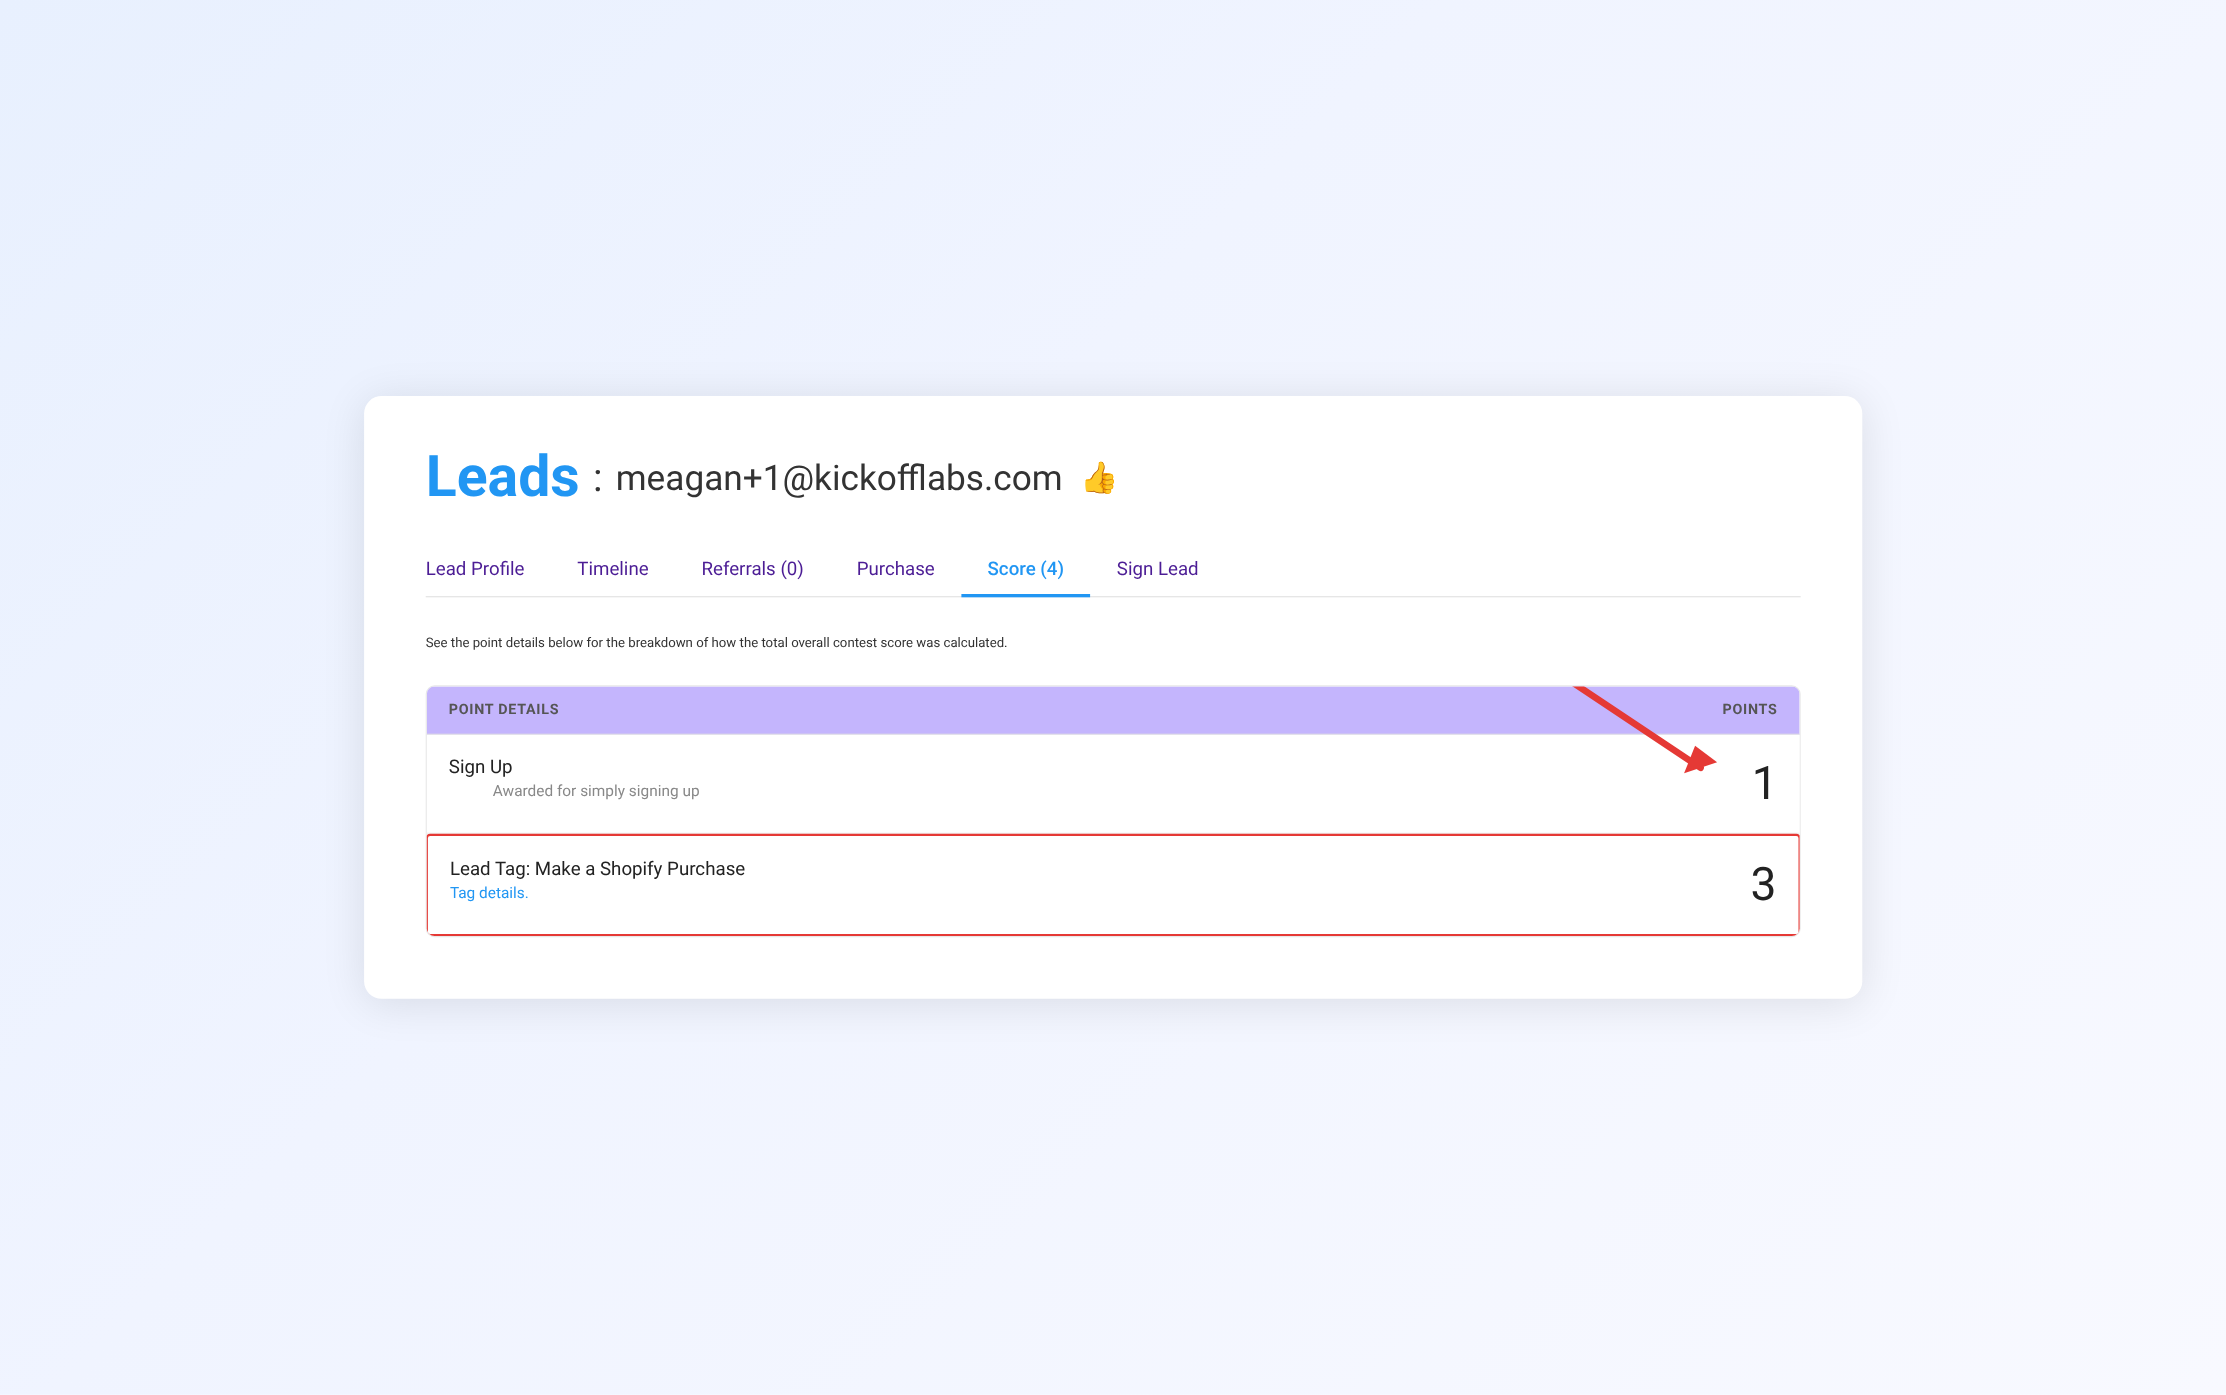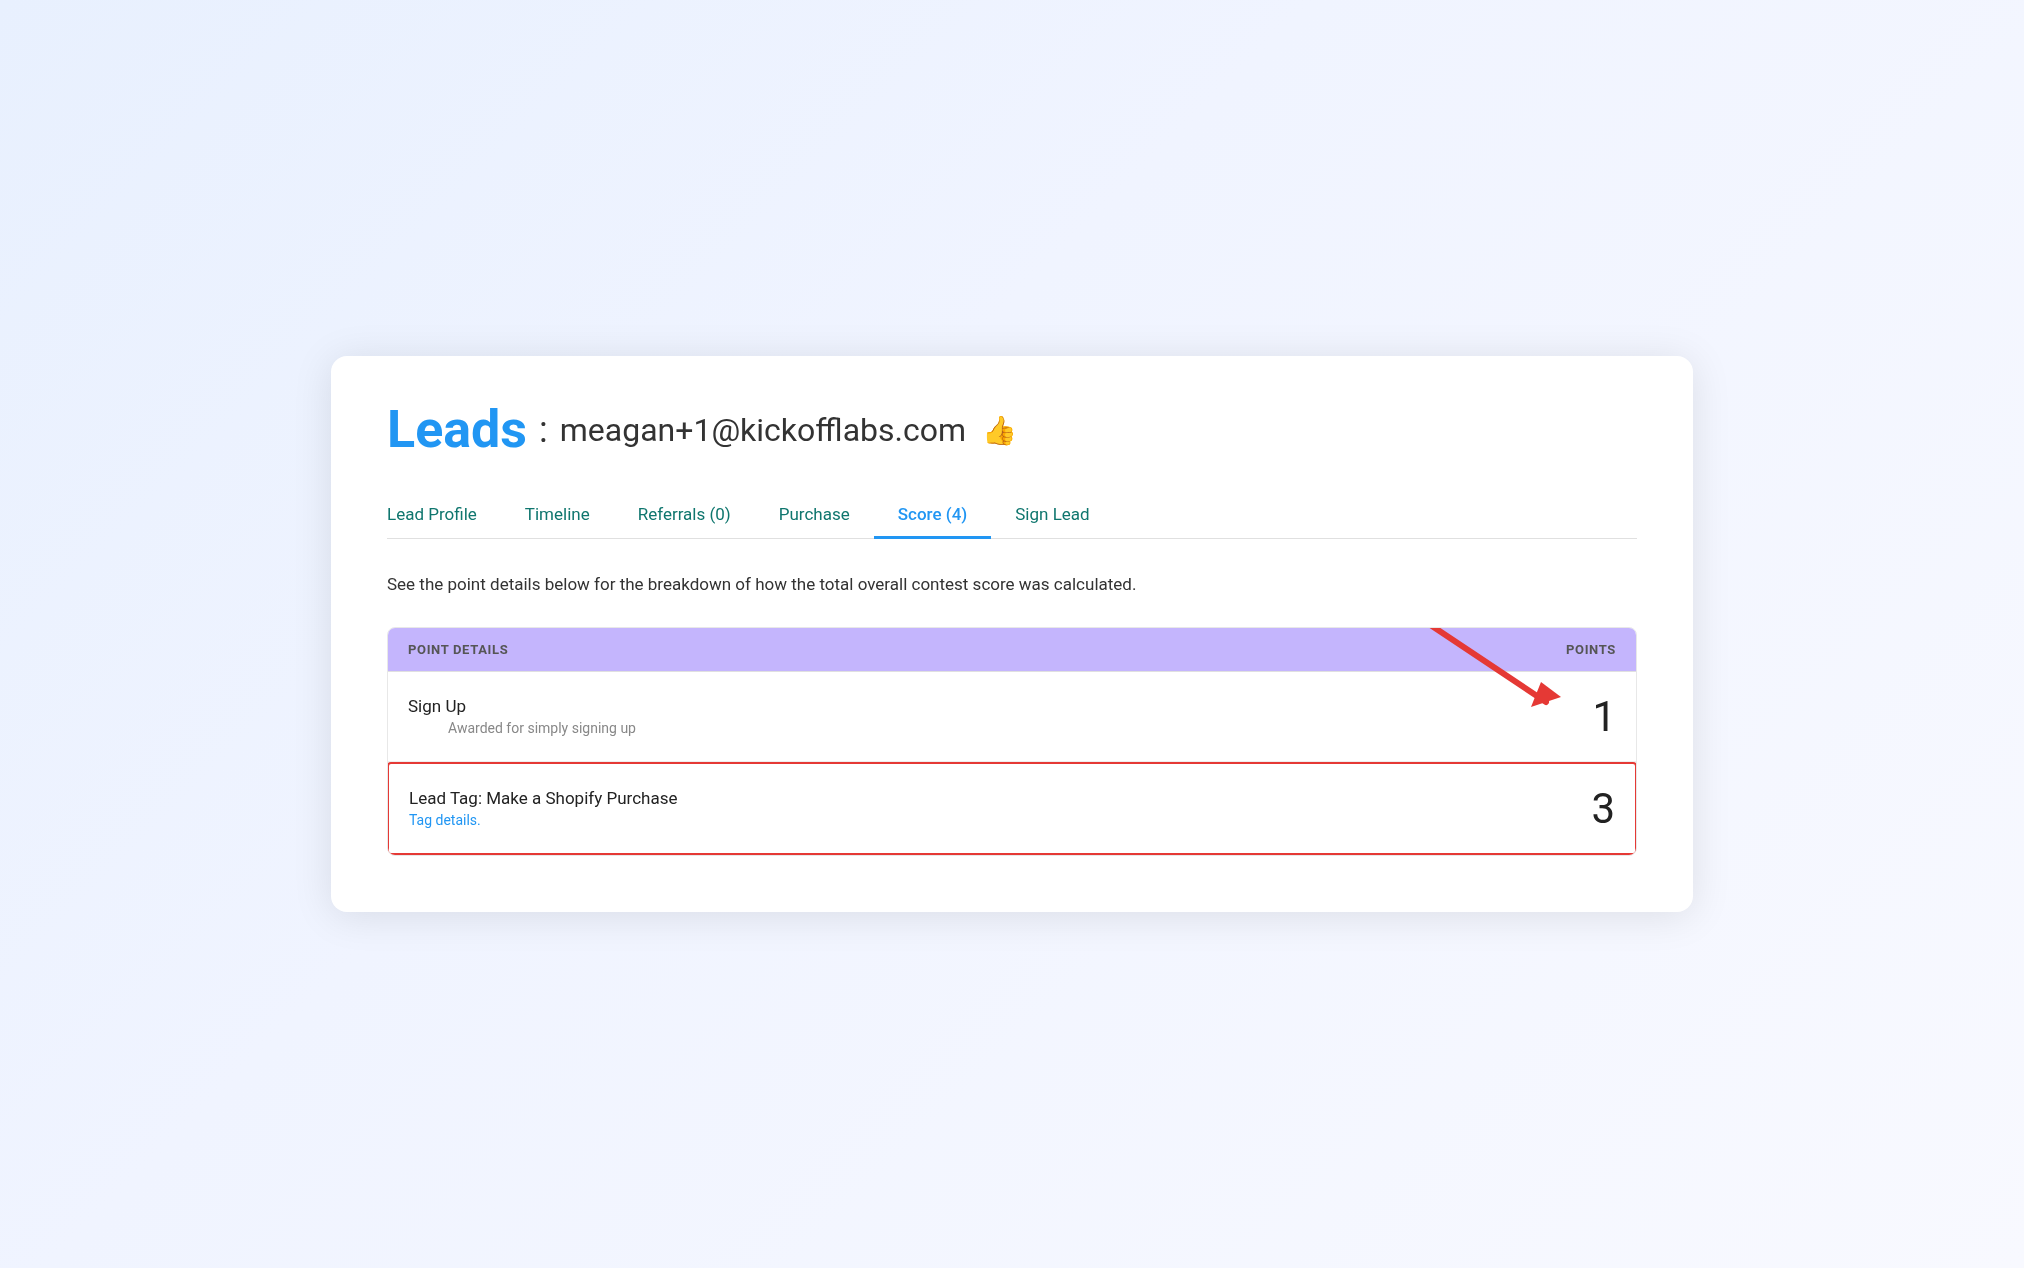--- a/index.html
+++ b/index.html
@@ -67,21 +67,21 @@
       display: flex;
       align-items: center;
       gap: 0;
       border-bottom: 1px solid #e0e0e0;
       margin-bottom: 0;
     }
 
     .tab-item {
       padding: 12px 24px;
       font-size: 17px;
-      color: #0f766e;
+      color: #4c1d95;
       cursor: pointer;
       text-decoration: none;
       white-space: nowrap;
       border-bottom: 3px solid transparent;
       margin-bottom: -1px;
     }
 
     .tab-item:first-child {
       padding-left: 0;
     }
@@ -90,21 +90,21 @@
       color: #2196F3;
       border-bottom: 3px solid #2196F3;
       font-weight: 500;
     }
 
     .content-section {
       margin-top: 32px;
     }
 
     .description-text {
-      font-size: 17px;
+      font-size: 12px;
       color: #333;
       margin-bottom: 28px;
       line-height: 1.6;
     }
 
     .points-table {
       width: 100%;
       border-collapse: collapse;
       border: 1px solid #e8e8e8;
       border-radius: 8px;
@@ -124,21 +124,21 @@
       font-size: 13px;
       font-weight: 700;
       color: #555;
       letter-spacing: 0.05em;
       text-transform: uppercase;
     }
 
     .table-row {
       display: flex;
       justify-content: space-between;
-      align-items: center;
+      align-items: flex-start;
       padding: 20px 20px;
       border-bottom: 1px solid #eeeeee;
       background: #fff;
       position: relative;
     }
 
     .table-row:last-child {
       border-bottom: none;
     }
 

